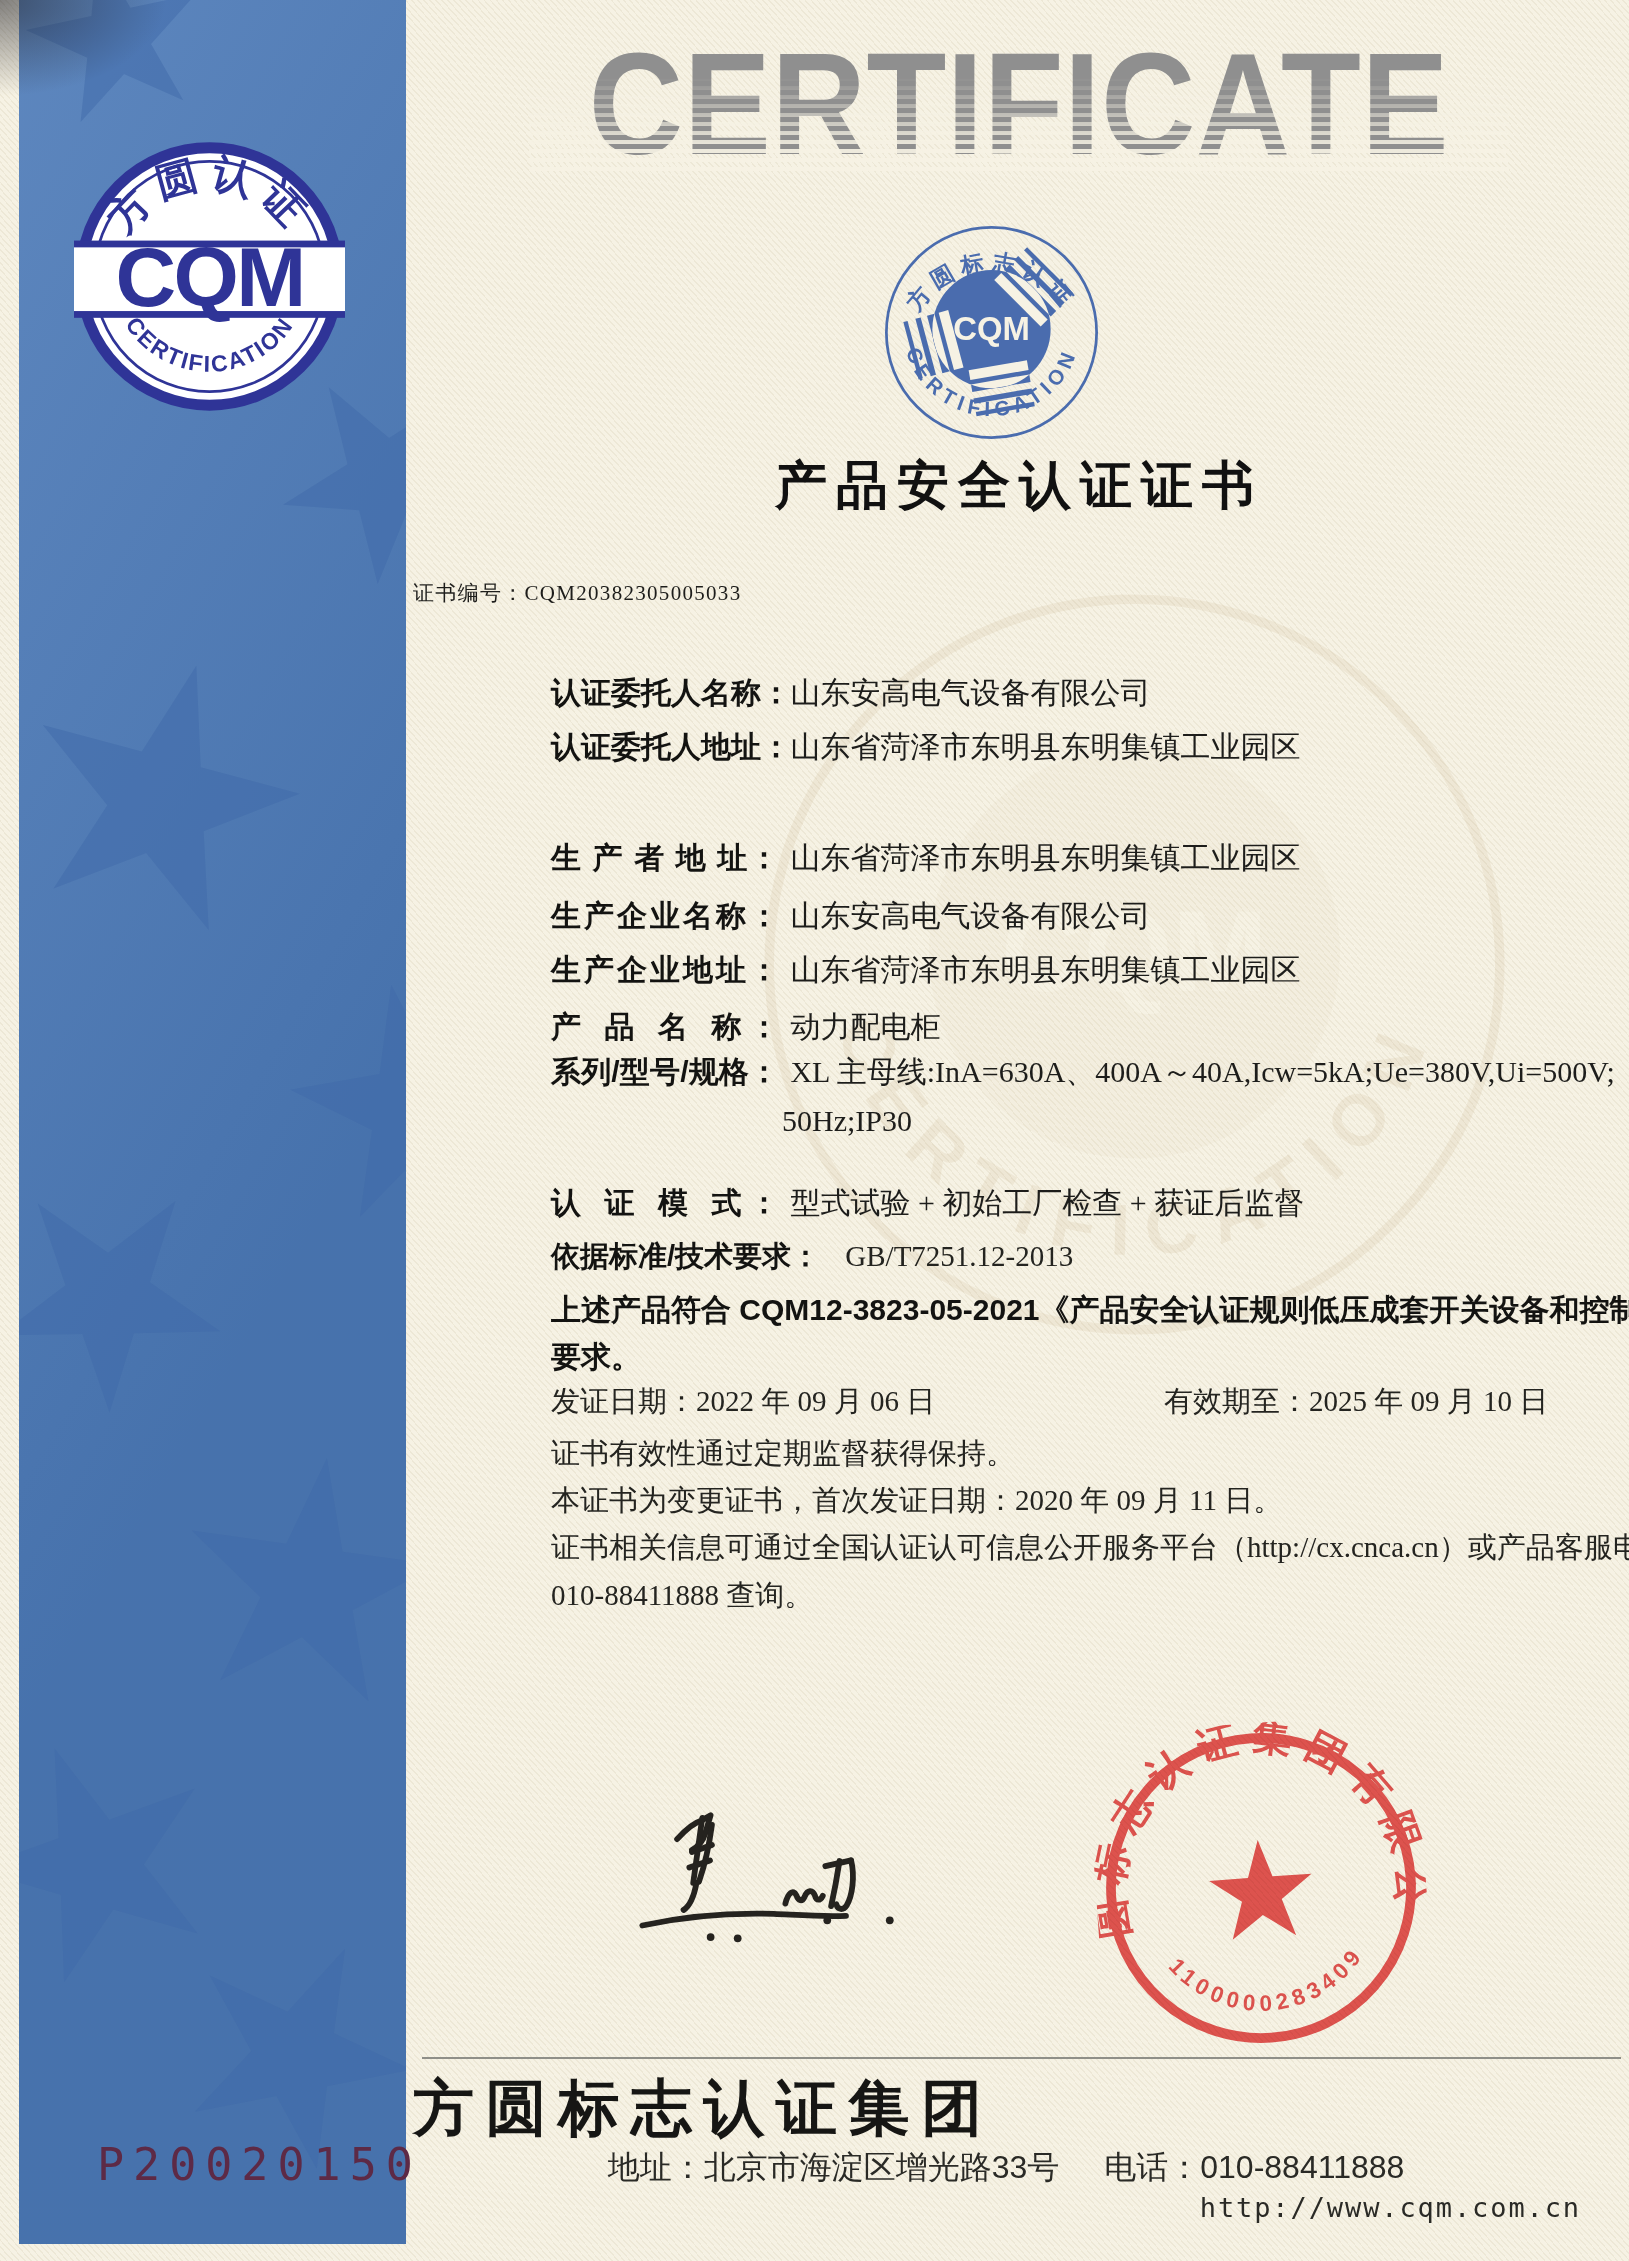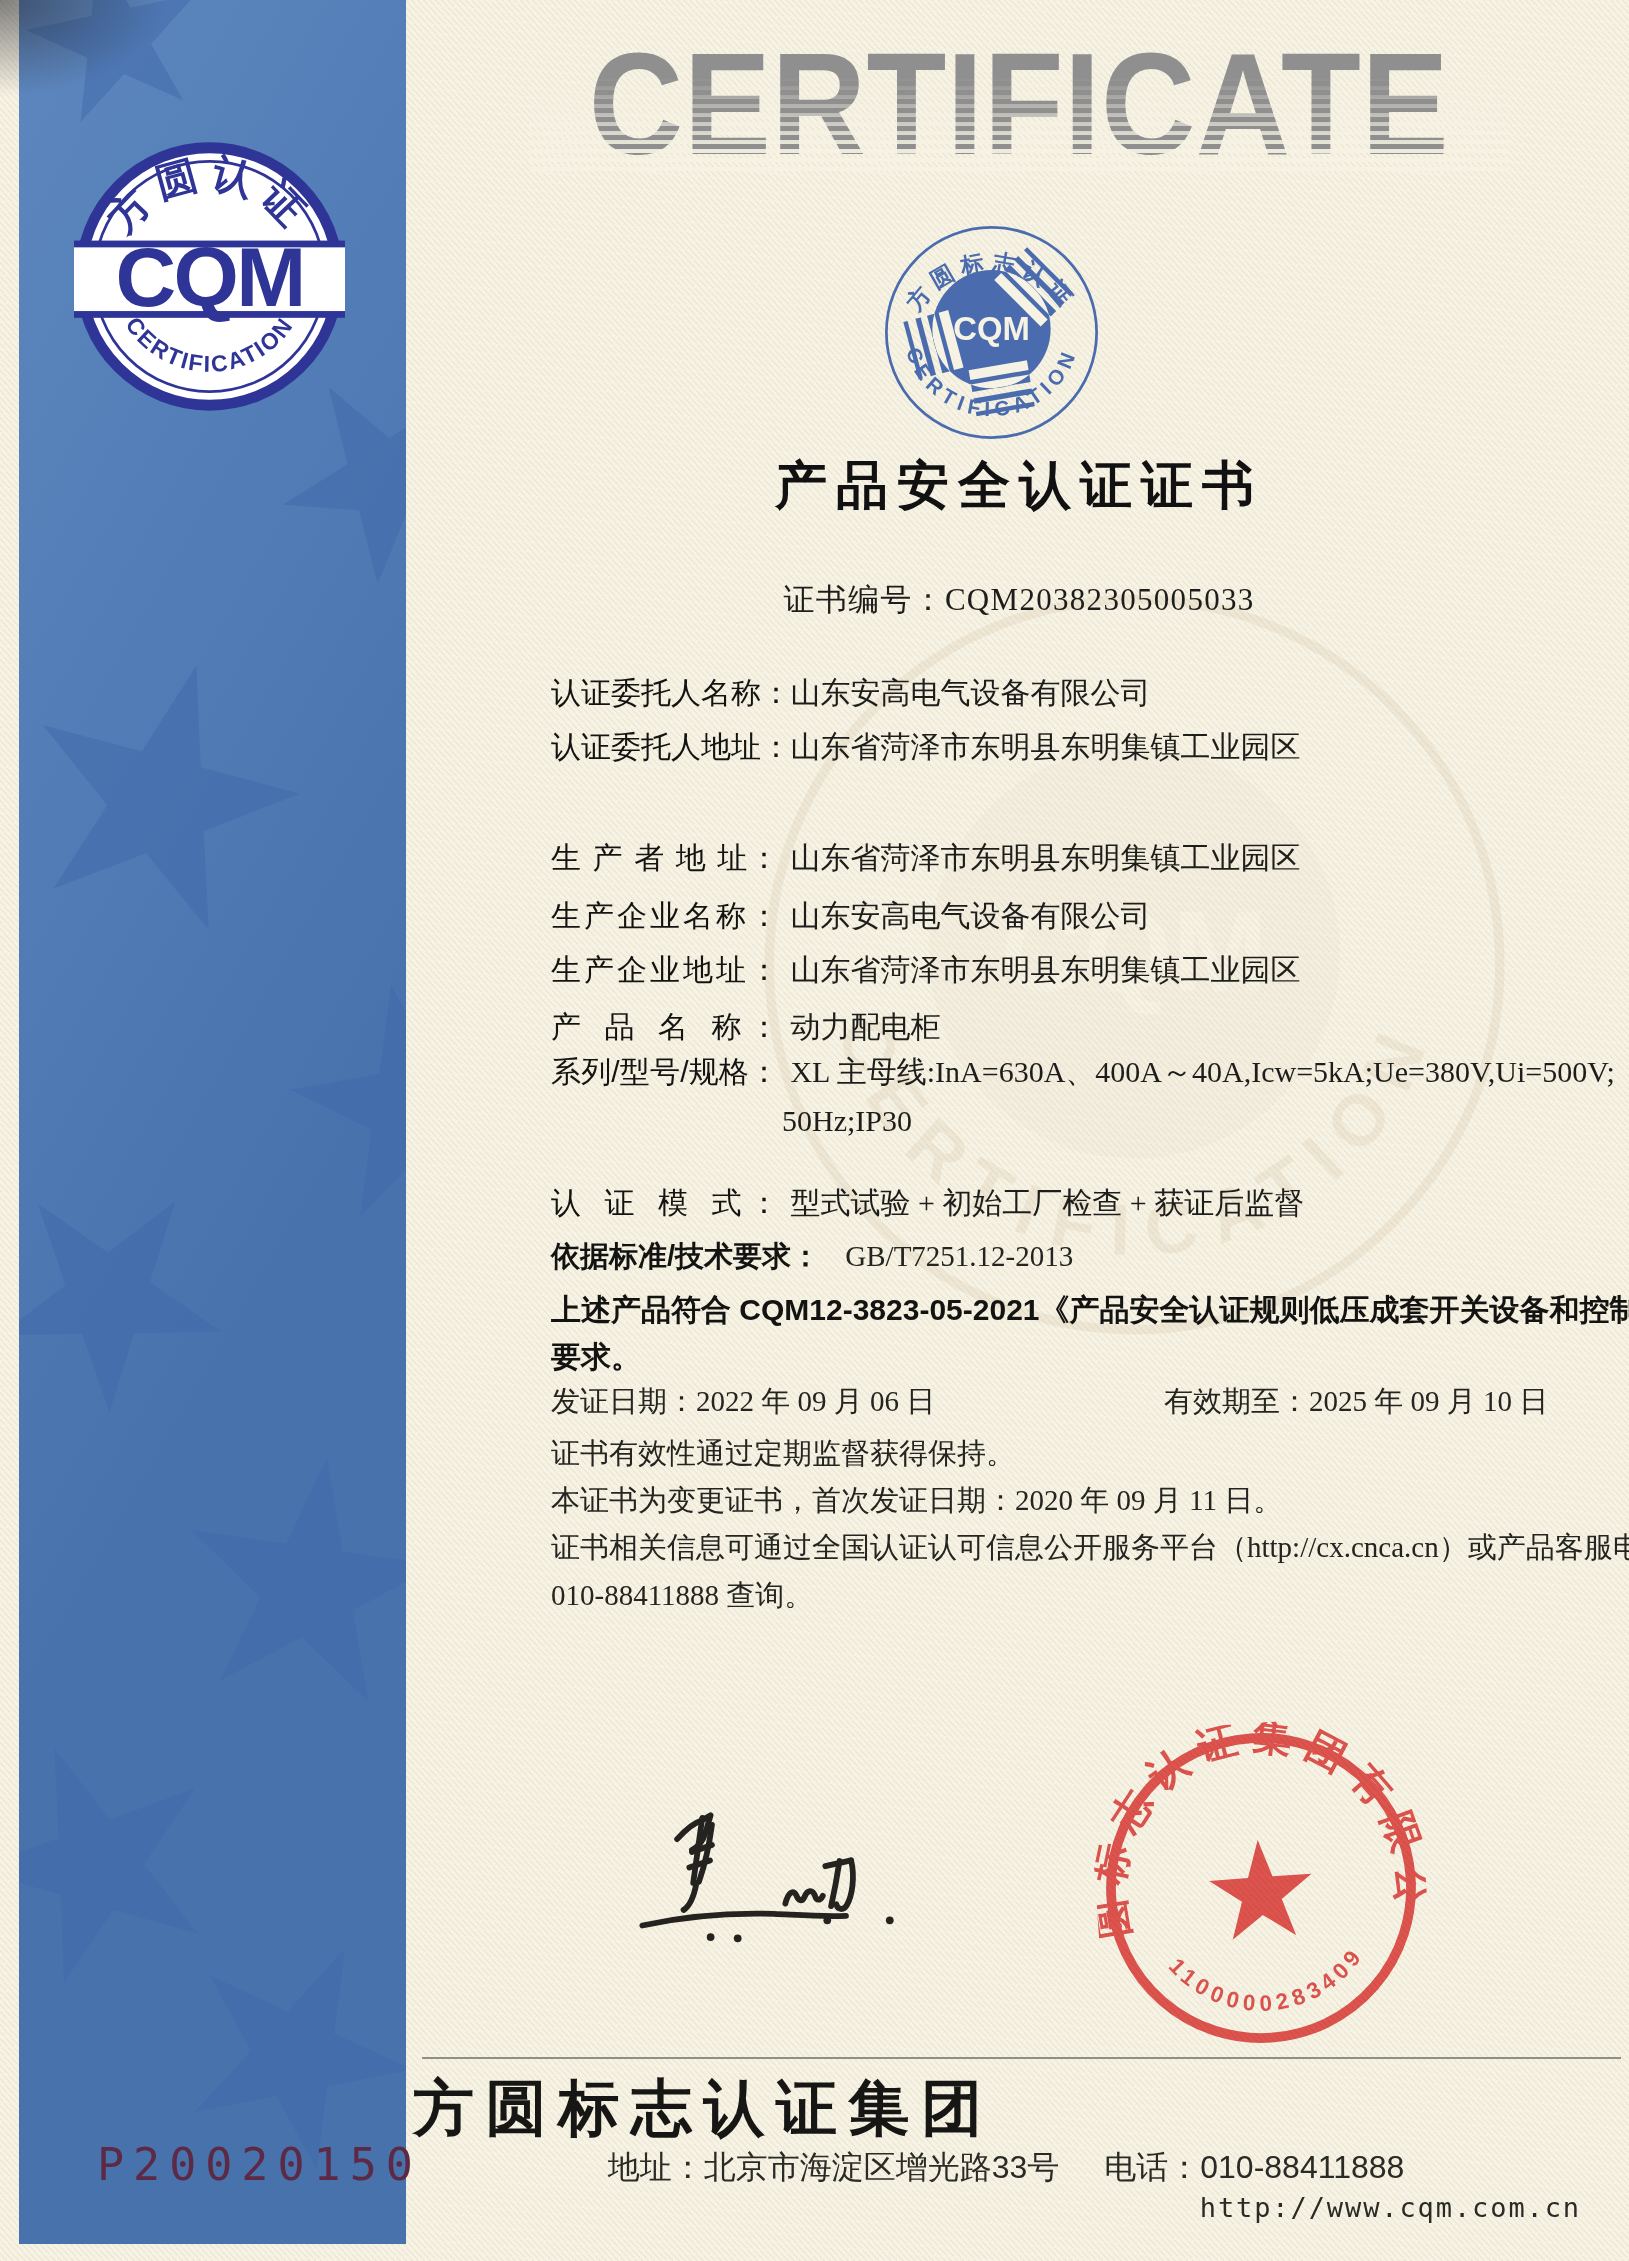--- a/index.html
+++ b/index.html
@@ -45,27 +45,27 @@
   }
   
   .emblem{position:absolute; left:882px; top:223px; width:219px; height:219px;}
   
   .watermark{position:absolute; left:754px; top:584px; width:761px; height:761px; opacity:.12;}
   .title{
     position:absolute; left:413px; top:451px; width:1212px; text-align:center;
     font-size:52px; font-weight:700; letter-spacing:9px; color:#111;
   }
   .certno{
-    position:absolute; left:413px; top:579px; width:1212px; text-align:center;
-    font-size:31px; letter-spacing:1.3px;
+    position:absolute; left:413px; top:579px; width:1212px; 
+    font-size:21px; letter-spacing:1.3px;
   }
   .row{position:absolute; left:551px; white-space:nowrap; line-height:40px; font-size:30px;}
   .row .lab{
     display:inline-block; width:228px; vertical-align:top;
-    font-family:"Liberation Sans", sans-serif; font-weight:400;
+    font-family:"Liberation Sans", sans-serif; font-weight:700;
     text-align:justify; text-align-last:justify; color:#131311;
   }
   .row .val{margin-left:3.9px; font-family:"Liberation Serif", serif;}
   .cont-line{position:absolute; left:782px; white-space:nowrap; line-height:40px; font-size:30px;}
   .plain{position:absolute; left:551px; white-space:nowrap; line-height:40px; font-size:29px; color:#242420;}
   .plain b{font-family:"Liberation Sans", sans-serif; font-weight:700; color:#131311;}
   .bold-line{
     position:absolute; left:551px; white-space:nowrap; line-height:40px; font-size:30px;
     font-family:"Liberation Sans", sans-serif; font-weight:700; color:#131311;
   }

